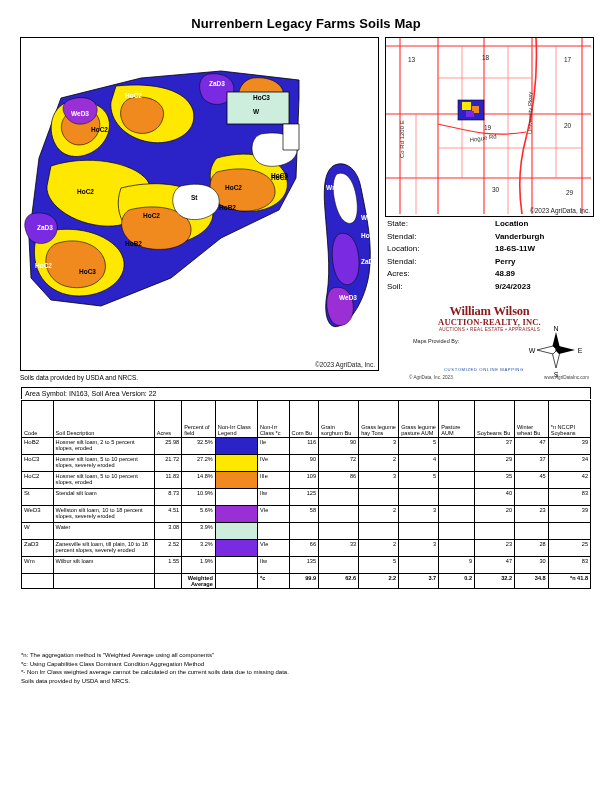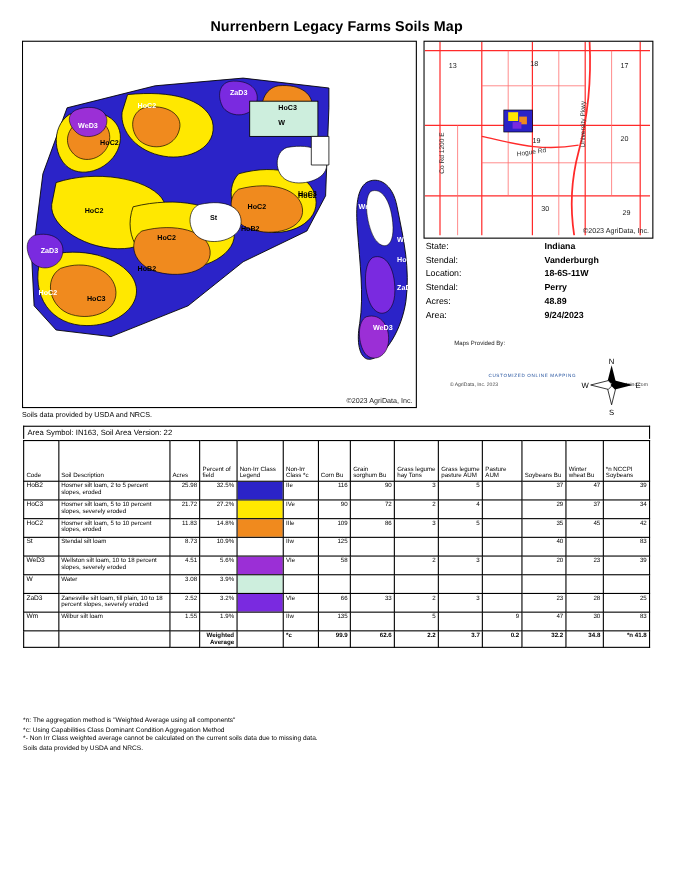--- a/index.html
+++ b/index.html
@@ -349,45 +349,50 @@
         <text class="loclabel" x="84" y="104" transform="rotate(-8 84,104)" font-size="7">Hogue Rd</text>
         <text class="loclabel" x="146" y="96" transform="rotate(-90 146,96)">University Pkwy</text>
       </g>
     </svg>
     <div class="loc-credit">©2023 AgriData, Inc.</div>
   </div>
 
   <div class="info">
     <div class="info-row">
       <span class="info-key">State:</span>
-      <span class="info-val">Indiana</span>
+      <span class="info-val">Location</span>
     </div>
     <div class="info-row">
       <span class="info-key">Stendal:</span>
       <span class="info-val">Vanderburgh</span>
     </div>
     <div class="info-row">
       <span class="info-key">Location:</span>
       <span class="info-val">18-6S-11W</span>
     </div>
     <div class="info-row">
       <span class="info-key">Stendal:</span>
       <span class="info-val">Perry</span>
     </div>
     <div class="info-row">
       <span class="info-key">Acres:</span>
       <span class="info-val">48.89</span>
     </div>
     <div class="info-row">
-      <span class="info-key">Area:</span>
+      <span class="info-key">Soil:</span>
       <span class="info-val">9/24/2023</span>
     </div>
   </div>
 
   <div class="logo-wrap">
+    <div class="ww-logo">
+      <div class="ww-line1">William Wilson</div>
+      <div class="ww-line2">AUCTION-REALTY, INC.</div>
+      <div class="ww-line3">AUCTIONS • REAL ESTATE • APPRAISALS</div>
+    </div>
     <div class="surety-block">
       <div class="maps-by">Maps Provided By:</div>
       <div class="surety-tag">CUSTOMIZED ONLINE MAPPING</div>
       <div class="surety-foot">
         <span>© AgriData, Inc. 2023</span>
         <span>www.AgriDataInc.com</span>
       </div>
     </div>
   </div>
 

